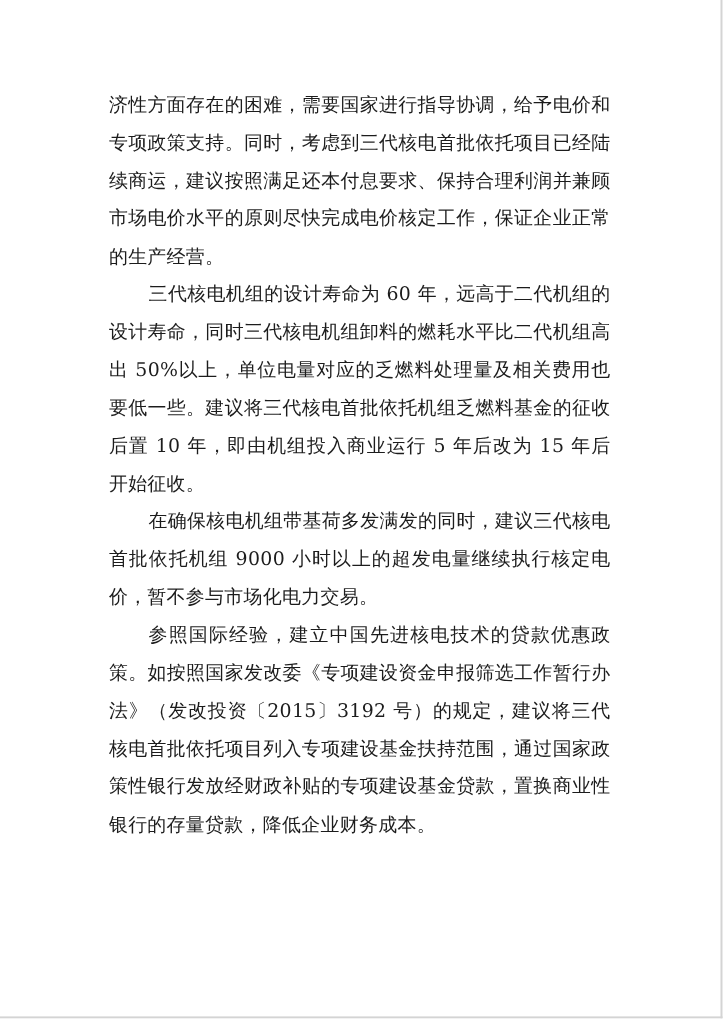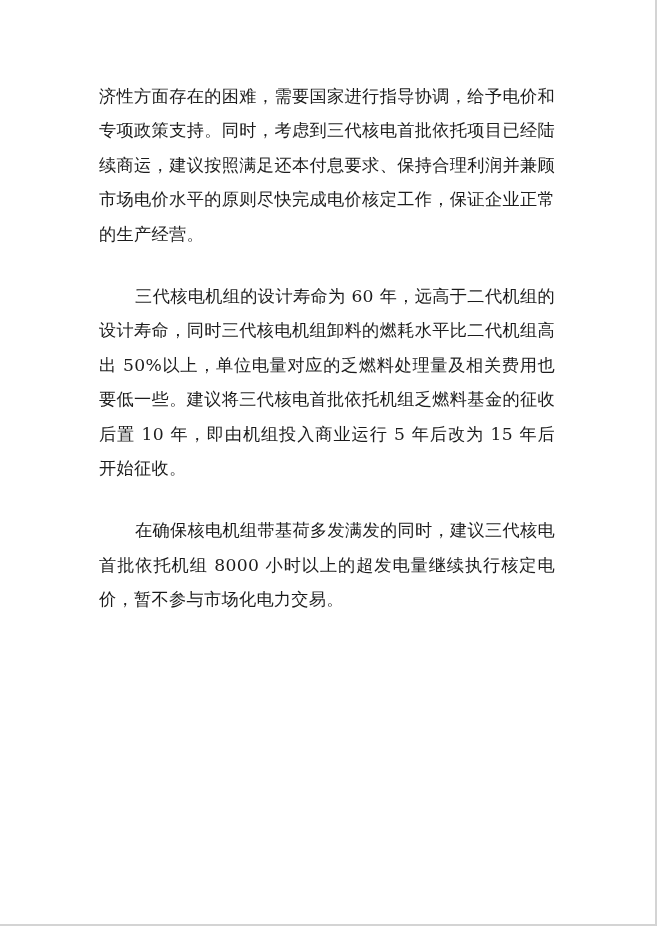--- a/index.html
+++ b/index.html
@@ -34,33 +34,33 @@
       color: #1c1c1c;
     }
     .para {
       margin: 0;
       text-align: justify;
       text-justify: inter-character;
       letter-spacing: 0.3px;
     }
     .para.indent {
       text-indent: 2.1em;
-      margin-top: 28px;
     }
     .heading {
       margin: 0;
       text-indent: 2.1em;
       font-weight: bold;
       color: #000000;
       text-align: justify;
       letter-spacing: 0.6px;
     }
   </style>
 </head>
 <body>
 
 <div class="page">
   <div class="content">
     <p class="para">济性方面存在的困难，需要国家进行指导协调，给予电价和专项政策支持。同时，考虑到三代核电首批依托项目已经陆续商运，建议按照满足还本付息要求、保持合理利润并兼顾市场电价水平的原则尽快完成电价核定工作，保证企业正常的生产经营。</p>
     <p class="para indent">三代核电机组的设计寿命为 60 年，远高于二代机组的设计寿命，同时三代核电机组卸料的燃耗水平比二代机组高出 50%以上，单位电量对应的乏燃料处理量及相关费用也要低一些。建议将三代核电首批依托机组乏燃料基金的征收后置 10 年，即由机组投入商业运行 5 年后改为 15 年后开始征收。</p>
-    <p class="para indent">在确保核电机组带基荷多发满发的同时，建议三代核电首批依托机组 8000 小时以上的超发电量继续执行核定电价，暂不参与市场化电力交易。</p>
+    <p class="para indent">在确保核电机组带基荷多发满发的同时，建议三代核电首批依托机组 9000 小时以上的超发电量继续执行核定电价，暂不参与市场化电力交易。</p>
+    <p class="para indent">参照国际经验，建立中国先进核电技术的贷款优惠政策。如按照国家发改委《专项建设资金申报筛选工作暂行办法》（发改投资〔2015〕3192 号）的规定，建议将三代核电首批依托项目列入专项建设基金扶持范围，通过国家政策性银行发放经财政补贴的专项建设基金贷款，置换商业性银行的存量贷款，降低企业财务成本。</p>
   </div>
 </div>
 
 </body></html>

